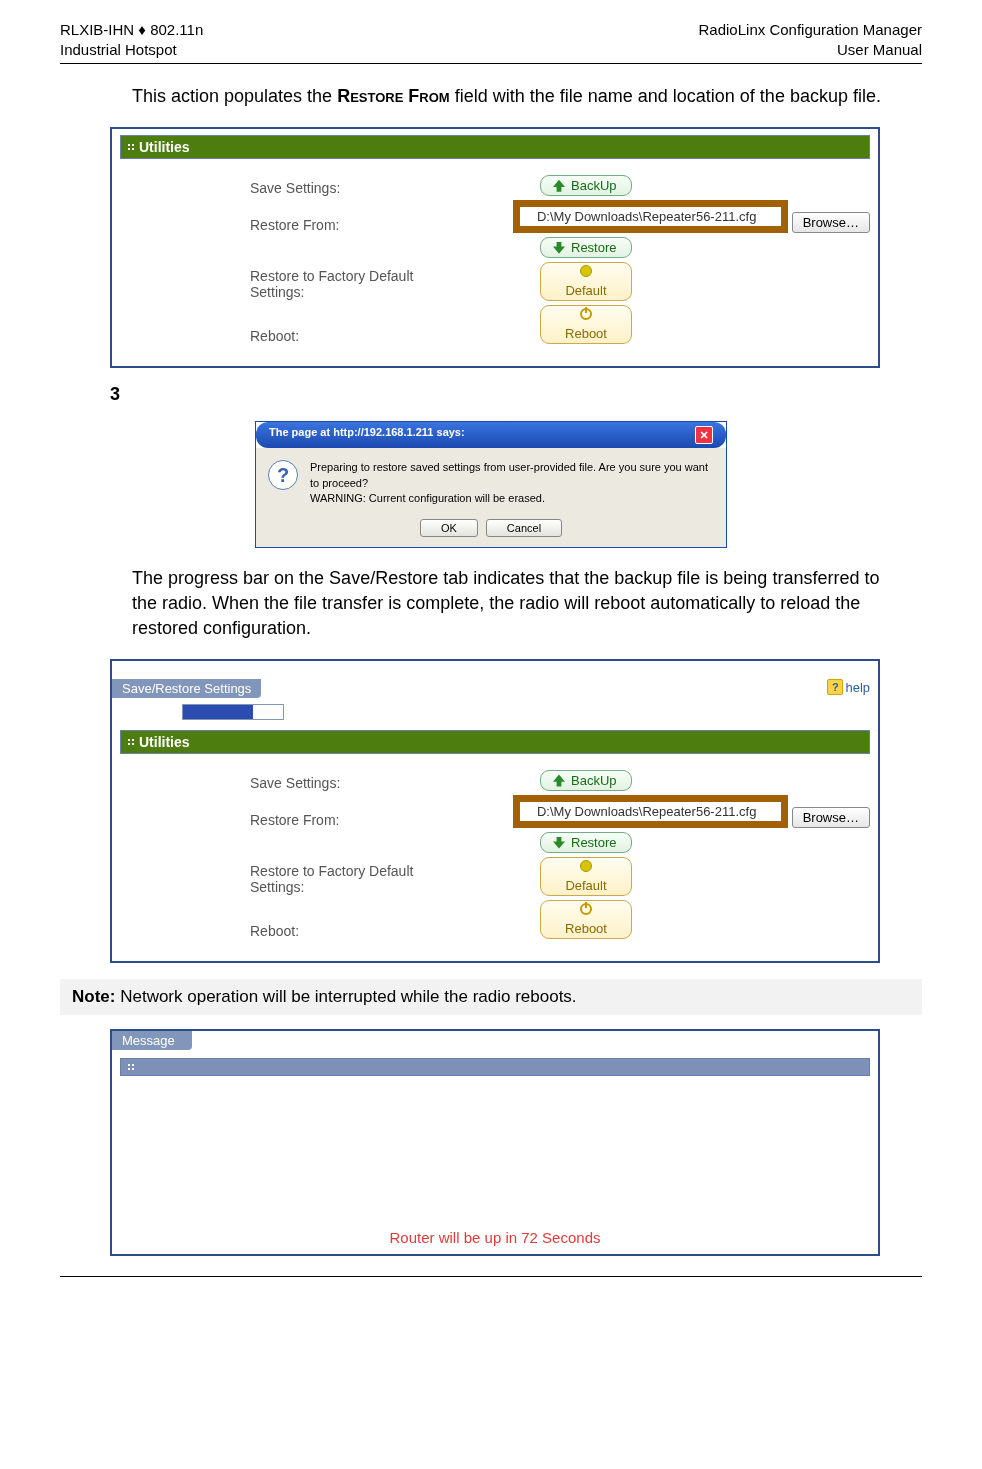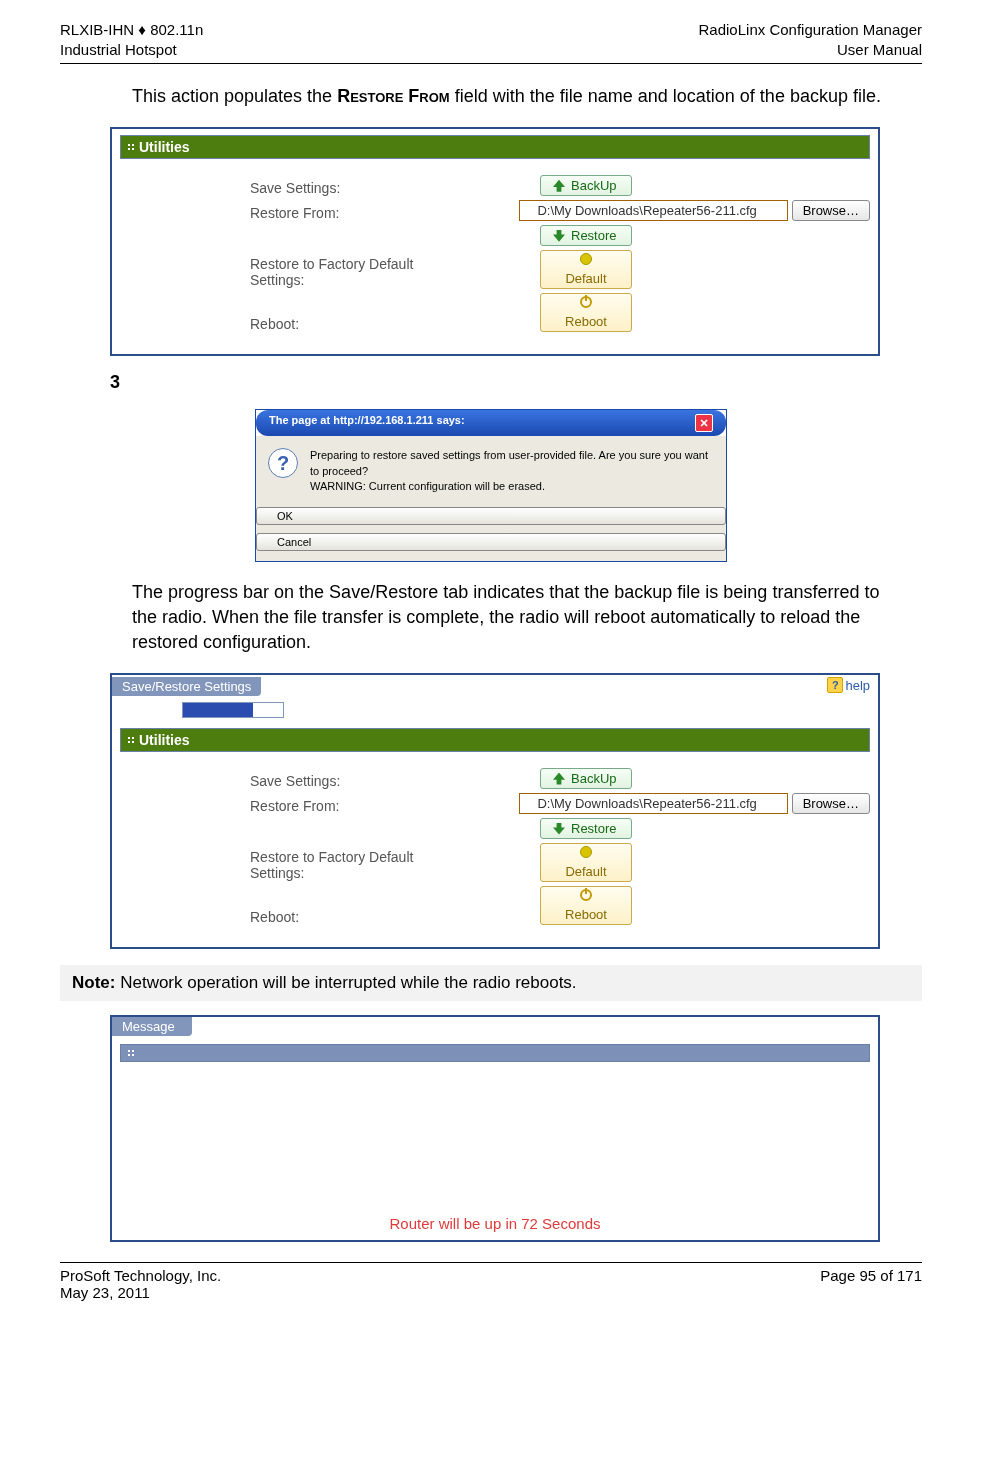--- a/index.html
+++ b/index.html
@@ -54,46 +54,46 @@
     radial-gradient(circle at 6px 2px,#fff 1px,transparent 1px),
     radial-gradient(circle at 2px 6px,#fff 1px,transparent 1px),
     radial-gradient(circle at 6px 6px,#fff 1px,transparent 1px);}
   .util-body{padding:12px 0 8px 0;}
   .urow{display:flex;align-items:flex-end;margin:4px 0;}
   .ulabel{width:290px;padding-left:130px;color:#555;font-family:Verdana,sans-serif;font-size:14px;}
   .btn{
     display:inline-flex;align-items:center;gap:6px;
     border:1px solid #7a8;background:linear-gradient(#f6fef6,#e2f3e2);
     color:#176b17;font-family:Verdana,sans-serif;font-size:13px;
-    padding:2px 12px;border-radius:3px;min-width:66px;justify-content:flex-start;
+    padding:2px 12px;border-radius:9px;min-width:66px;justify-content:flex-start;
   }
   .btn.yellow{border-color:#cca94a;background:linear-gradient(#fffdf0,#fdf1c8);color:#8a6b00;flex-direction:column;}
   .icon{width:12px;height:12px;display:inline-block;}
   .i-up{background:#2a8a2a; clip-path: polygon(50% 0,100% 60%,70% 60%,70% 100%,30% 100%,30% 60%,0 60%);}  
   .i-dn{background:#2a8a2a; clip-path: polygon(30% 0,70% 0,70% 40%,100% 40%,50% 100%,0 40%,30% 40%);}  
   .i-dot{background:#d8c400;border-radius:50%;border:1px solid #aa9800;width:10px;height:10px;}
   .i-pwr{border:2px solid #c49a00;border-radius:50%;width:8px;height:8px;position:relative;}
   .i-pwr::after{content:"";position:absolute;left:3px;top:-3px;width:2px;height:6px;background:#c49a00;}
   .txtin{
     font-family:Verdana,sans-serif;font-size:13px;color:#333;
-    border:1px solid #a16207;padding:2px 17px;width:250px;background:#fff;
+    border:7px solid #a16207;padding:2px 17px;width:250px;background:#fff;
   }
   .browse{
     border:1px solid #888;background:linear-gradient(#fff,#e6e6e6);
     font-family:Verdana,sans-serif;font-size:13px;padding:2px 10px;border-radius:3px;margin-left:4px;
   }
 
   
   .dlg{margin:14px auto;width:470px;border:1px solid #1a4aa8;font-family:Tahoma,sans-serif;font-size:11px;}
   .dlg-title{background:linear-gradient(#3a74e0,#1a49b0);color:#fff;font-weight:bold;display:flex;justify-content:space-between;padding:4px 13px;border-radius:12px;}
   .dlg-x{background:#e34;color:#fff;width:16px;height:16px;display:flex;align-items:center;justify-content:center;border:1px solid #fff;border-radius:2px;font-size:11px;}
   .dlg-body{background:#eceae0;padding:12px;display:flex;gap:12px;}
   .dlg-q{width:28px;height:28px;border-radius:50%;background:#fff;border:1px solid #5a7fb8;color:#3a62b0;font-size:20px;font-weight:bold;display:flex;align-items:center;justify-content:center;flex-shrink:0;}
   .dlg-txt{line-height:1.4;}
-  .dlg-btns{background:#eceae0;display:flex;justify-content:center;gap:8px;padding:0 0 10px 0;flex-direction:column;}
+  .dlg-btns{background:#eceae0;display:flex;justify-content:center;gap:8px;padding:0 0 10px 0;}
   .dlg-btn{border:1px solid #888;background:linear-gradient(#fff,#e4e4dc);padding:2px 20px;border-radius:3px;font-family:Tahoma,sans-serif;font-size:11px;}
 
   
   .sr-top{background:#8296bb;color:#fff;font-family:Verdana,sans-serif;font-size:13px;padding:2px 10px;display:flex;justify-content:space-between;align-items:center;}
   .help{color:#2b5daa;font-family:Verdana,sans-serif;font-size:13px;display:flex;align-items:center;gap:2px;}
   .help .hic{width:14px;height:14px;background:#ffd24a;border:1px solid #d4a400;border-radius:2px;color:#2b5daa;font-weight:bold;font-size:11px;display:flex;align-items:center;justify-content:center;}
   .prog-row{padding:6px 10px 10px 10px;}
   .prog{width:100px;height:14px;border:1px solid #8296bb;background:#fff;margin-left:60px;}
   .prog-fill{height:100%;background:#2b4db0;width:70%;}
 
@@ -192,21 +192,21 @@
     </div>
     <div class="dlg-btns">
       <span class="dlg-btn">OK</span>
       <span class="dlg-btn">Cancel</span>
     </div>
   </div>
 
   <p class="body-text">The progress bar on the Save/Restore tab indicates that the backup file is being transferred to the radio. When the file transfer is complete, the radio will reboot automatically to reload the restored configuration.</p>
 
   <div class="panel" style="padding:0;">
-    <div style="display:flex;justify-content:space-between;align-items:flex-start;padding:2px 8px 0 0;">
+    <div style="display:flex;justify-content:space-between;align-items:flex-start;padding:18px 8px 0 0;">
       <span class="sr-top" style="border-radius:0 0 4px 0;">Save/Restore Settings</span>
       <span class="help">
           <span class="hic">?</span>
           <span>help</span>
         </span>
     </div>
     <div class="prog-row">
       <div class="prog">
           <div class="prog-fill"></div>
         </div>
@@ -269,20 +269,13 @@
       <div class="mh">
           <span class="dots"></span>
         </div>
       <div class="msg-body">
         <span class="msg-text">Router will be up in 72 Seconds</span>
       </div>
     </div>
   </div>
 
   <hr class="hr2">
-  <div class="ftr">
-    <div>
-      <div>ProSoft Technology, Inc.</div>
-      <div>May 23, 2011</div>
-    </div>
-    <div>Page 95 of 171</div>
-  </div>
 </div>
 
 </body></html>

